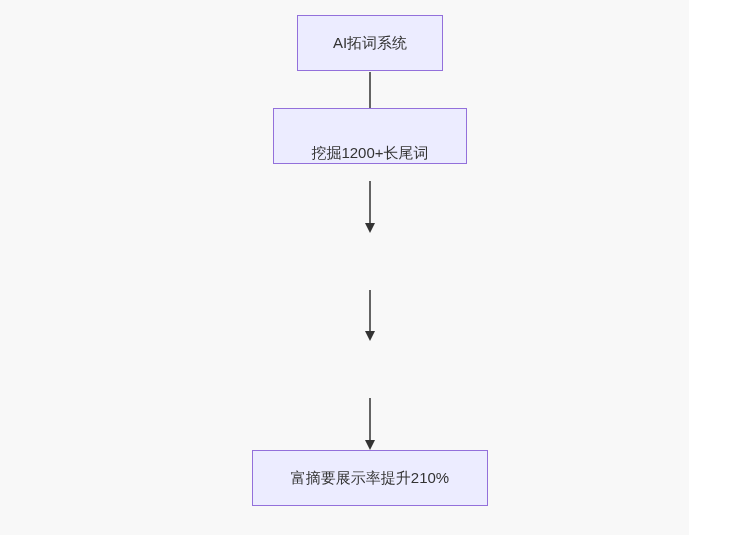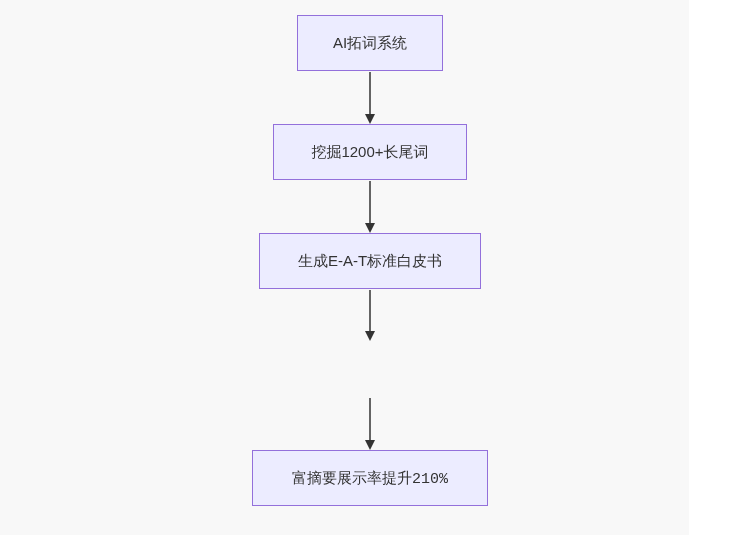--- a/index.html
+++ b/index.html
@@ -41,24 +41,24 @@
     border: 1px solid var(--node-border);
     color: var(--text);
     font-size: 15px;
     display: flex;
     align-items: center;
     justify-content: center;
     text-align: center;
     white-space: nowrap;
   }
   .n1 { top: 15px;  width: 146px; }
-  .n2 { top: 124px; width: 194px; }
+  .n2 { top: 108px; width: 194px; align-items: flex-end; }
   .n3 { top: 233px; width: 222px; }
   .n4 { top: 341px; width: 214px; }
-  .n5 { top: 450px; width: 236px; font-family: Liberation Mono, monospace; }
+  .n5 { top: 450px; width: 236px; }
   .edge-line {
     stroke: var(--arrow);
     stroke-width: 1.5;
     fill: none;
   }
   .edge-head {
     fill: var(--arrow);
     stroke: none;
   }
 </style>
@@ -87,22 +87,19 @@
   </svg>
 
   <div class="flow-node n1">
     <span>AI拓词系统</span>
   </div>
 
   <div class="flow-node n2">
     <span>挖掘1200+长尾词</span>
   </div>
 
-  <div class="flow-node n3">
-    <span>生成E-A-T标准白皮书</span>
-  </div>
 
 
   <div class="flow-node n5">
     <span>富摘要展示率提升210%</span>
   </div>
 
 </div>
 
 </body></html>

